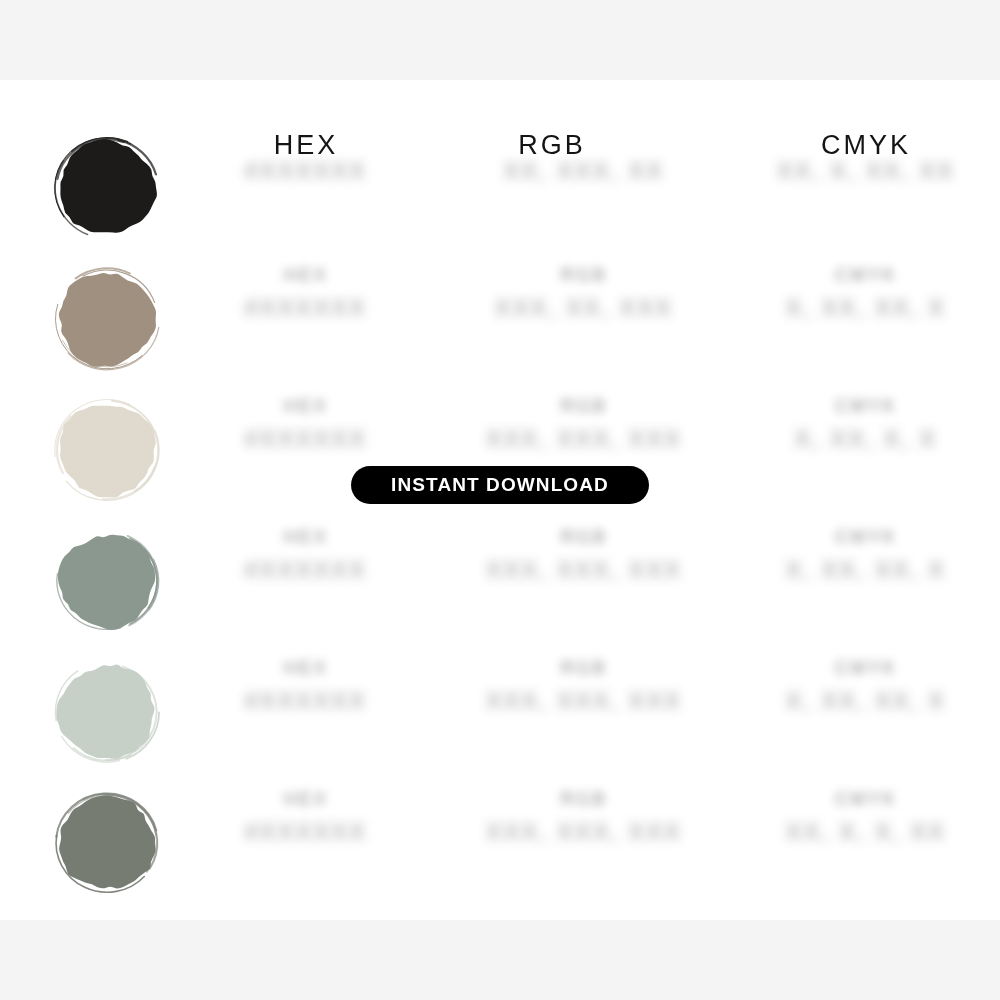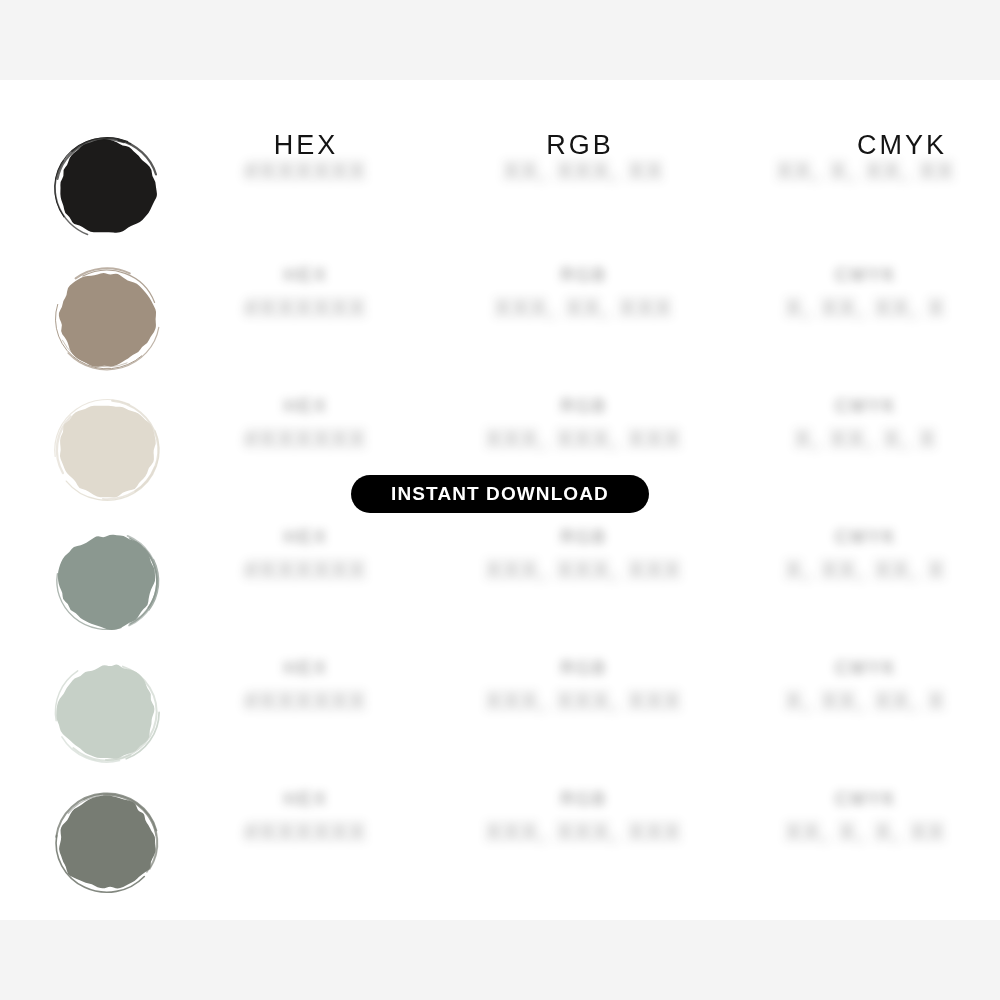--- a/index.html
+++ b/index.html
@@ -51,22 +51,22 @@
     top: 50px;
     font-size: 27px;
     font-weight: 300;
     letter-spacing: 3px;
     color: #141414;
     text-align: center;
     transform: translateX(-50%);
     white-space: nowrap;
   }
   .col-header.hex  { left: 306px; }
-  .col-header.rgb  { left: 580px; }
-  .col-header.cmyk { left: 866px; margin-left: 36px; }
+  .col-header.rgb  { left: 552px; }
+  .col-header.cmyk { left: 866px; }
 
   
   .row {
     position: absolute;
     left: 0;
     width: 1000px;
     height: 131px;
   }
 
   .swatch-wrap {
@@ -121,21 +121,21 @@
   }
   .cta-headline {
     font-size: 29px;
     font-weight: 700;
     letter-spacing: .6px;
     color: #0a0a0a;
     white-space: nowrap;
   }
   .cta-pill {
     display: inline-block;
-    margin-top: 13px;
+    margin-top: 4px;
     padding: 9px 40px 10px;
     background: #000000;
     color: #ffffff;
     border: none;
     border-radius: 100px;
     font-family: "Liberation Sans", sans-serif;
     font-size: 19px;
     font-weight: 700;
     letter-spacing: 1.1px;
     line-height: 1;

